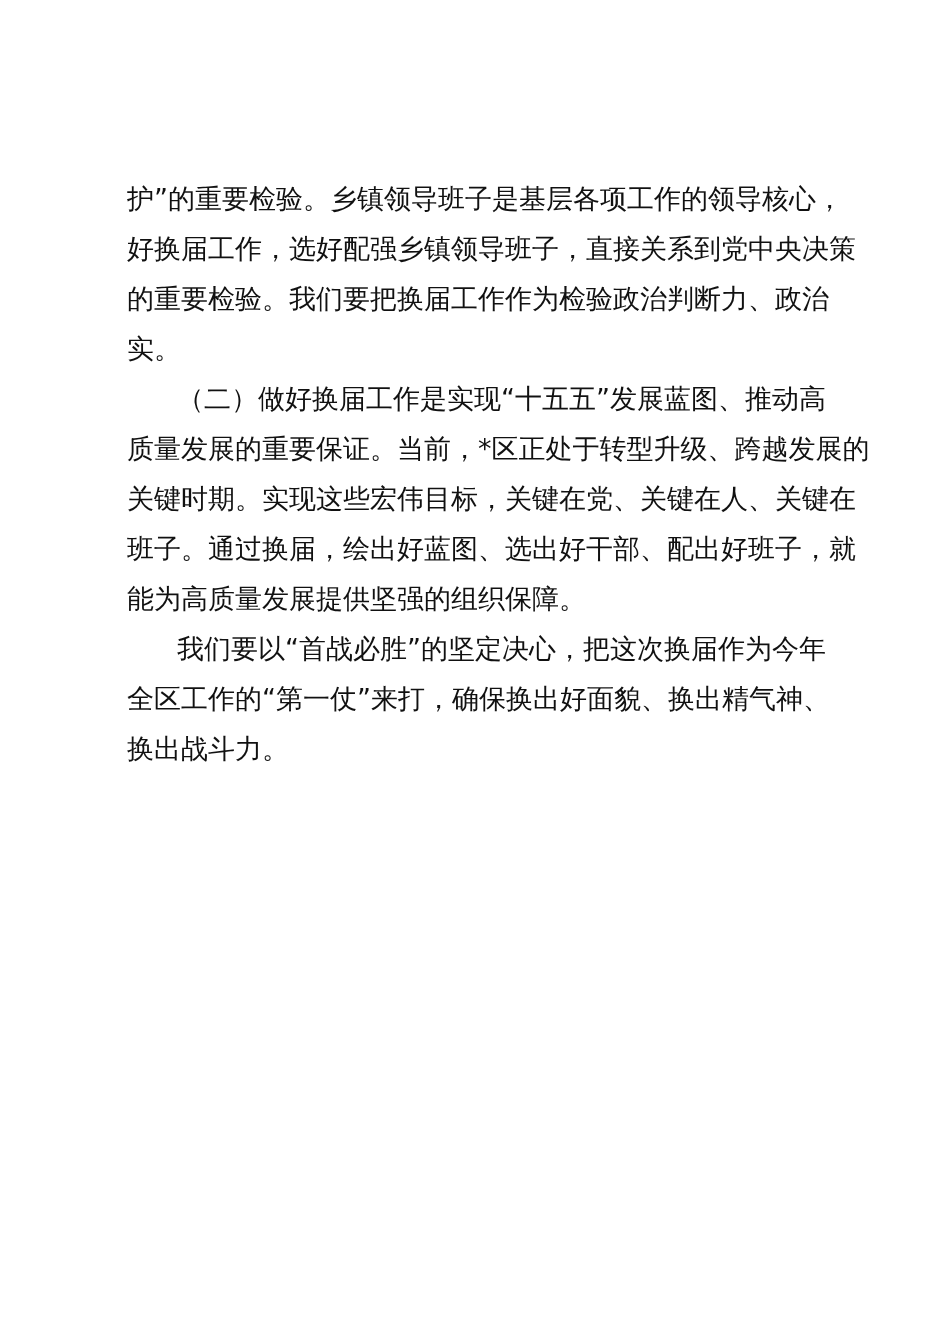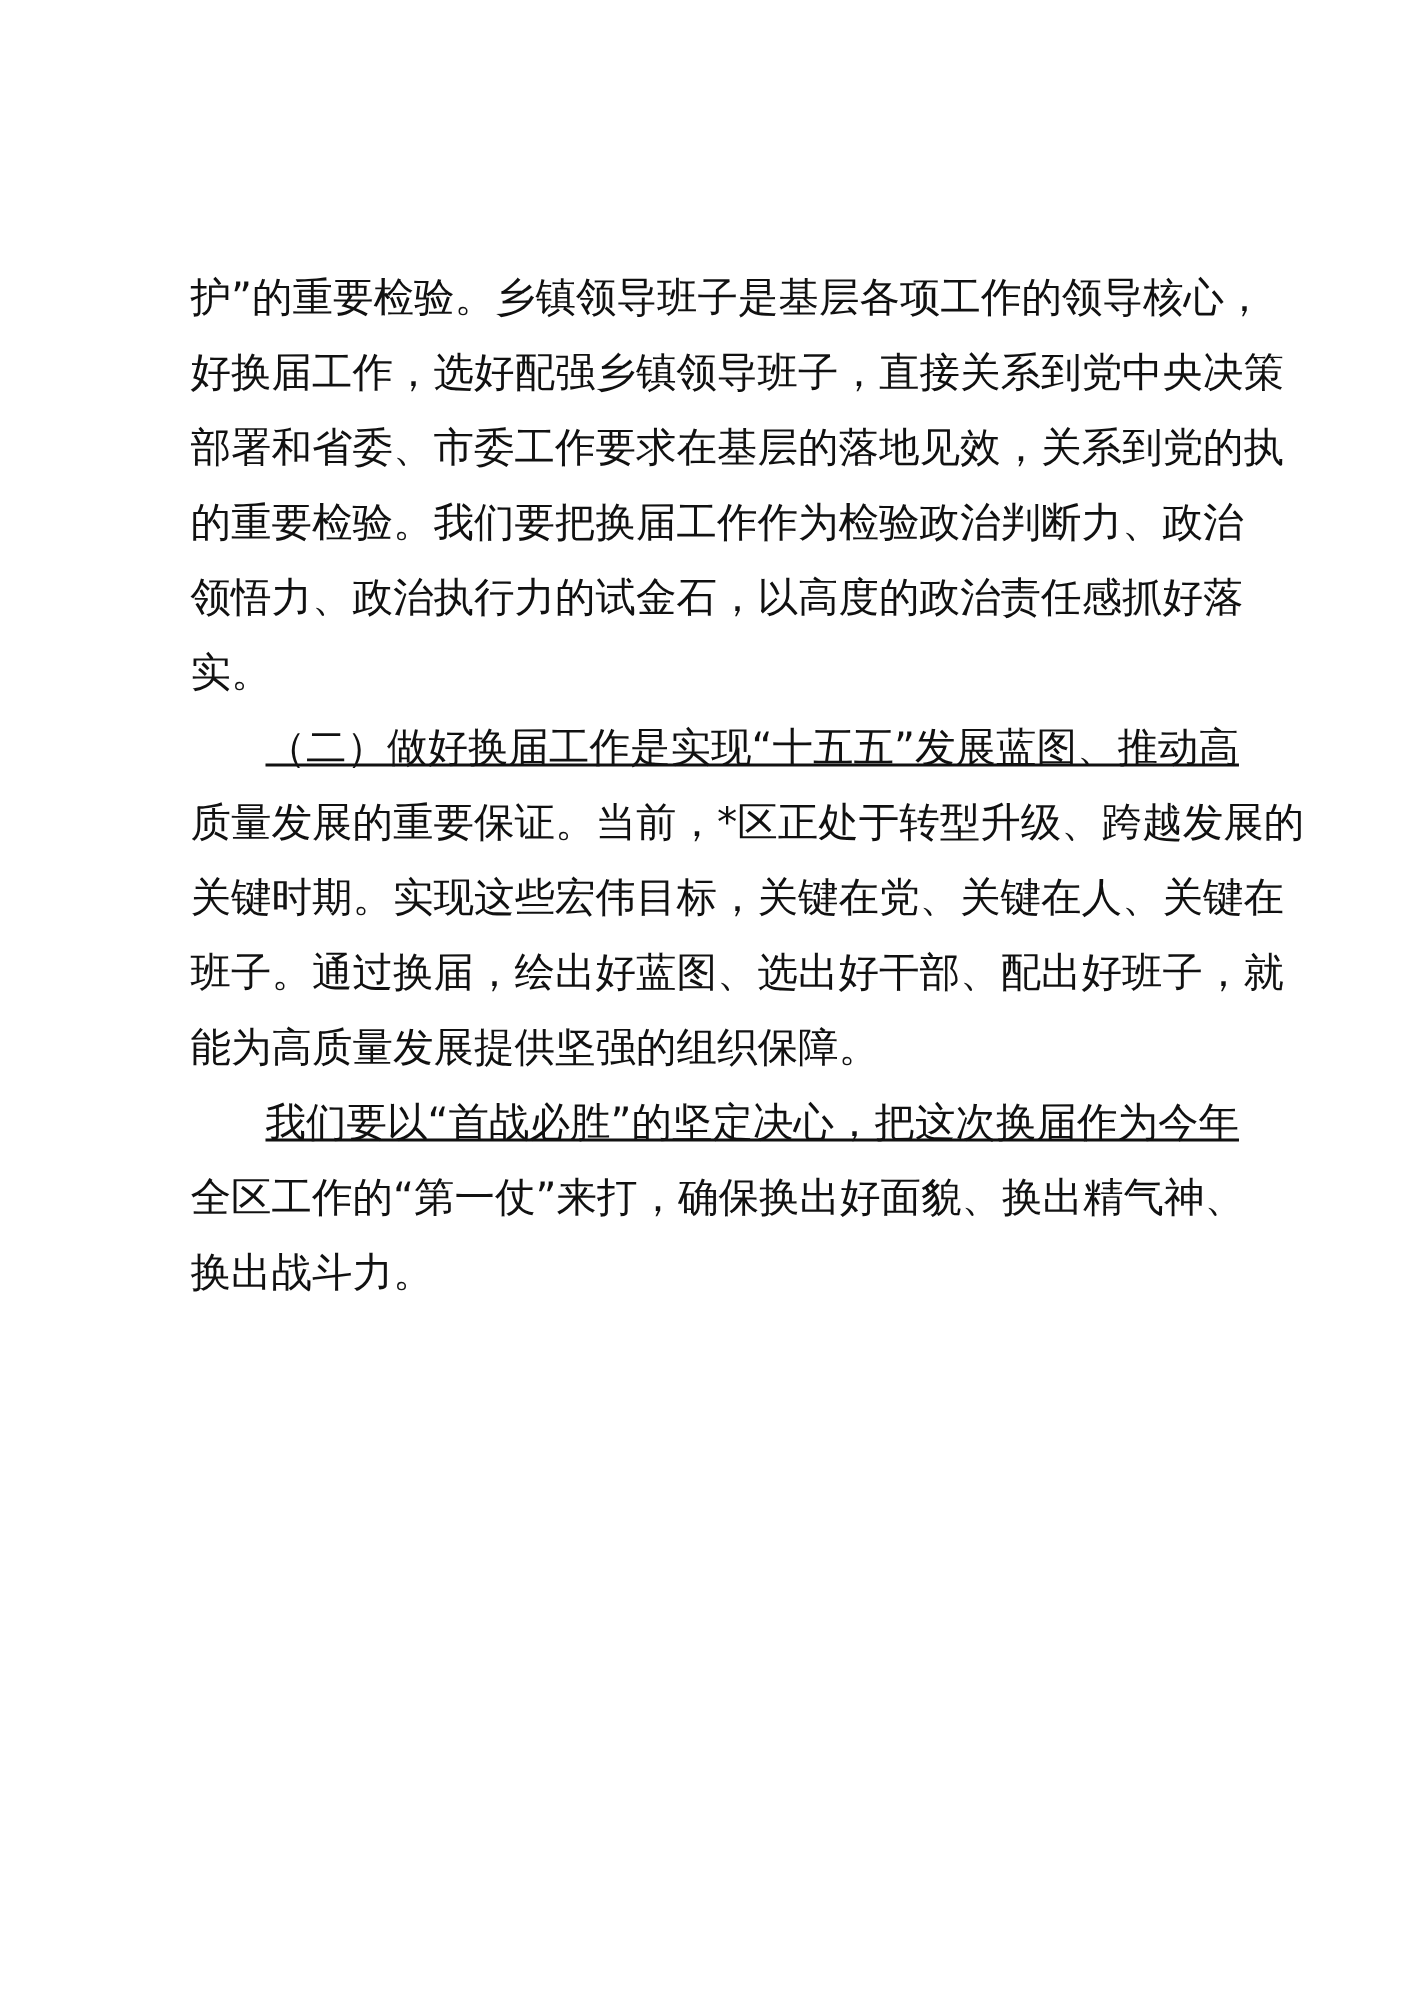--- a/index.html
+++ b/index.html
@@ -30,35 +30,32 @@
     }
     .line {
       height: 50px;
       line-height: 50px;
       font-size: 27px;
       white-space: nowrap;
       letter-spacing: 0px;
     }
     .indent {
       padding-left: 50px;
-      text-decoration: underline;
     }
   </style>
 </head>
 <body>
 
 <div class="page">
   <div class="content">
 
     <div>
       <div class="line">护”的重要检验。乡镇领导班子是基层各项工作的领导核心，</div>
       <div class="line">好换届工作，选好配强乡镇领导班子，直接关系到党中央决策</div>
-      <div class="line">部署和省委、市委工作要求在基层的落地见效，关系到党的执</div>
       <div class="line">的重要检验。我们要把换届工作作为检验政治判断力、政治</div>
-      <div class="line">领悟力、政治执行力的试金石，以高度的政治责任感抓好落</div>
       <div class="line">实。</div>
     </div>
 
     <div>
       <div class="line indent">（二）做好换届工作是实现“十五五”发展蓝图、推动高</div>
       <div class="line">质量发展的重要保证。当前，*区正处于转型升级、跨越发展的</div>
       <div class="line">关键时期。实现这些宏伟目标，关键在党、关键在人、关键在</div>
       <div class="line">班子。通过换届，绘出好蓝图、选出好干部、配出好班子，就</div>
       <div class="line">能为高质量发展提供坚强的组织保障。</div>
     </div>

